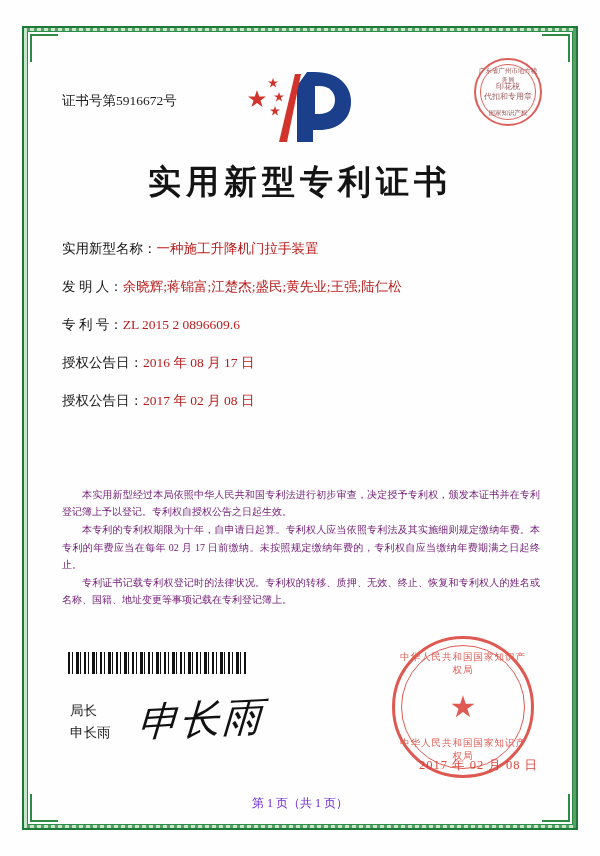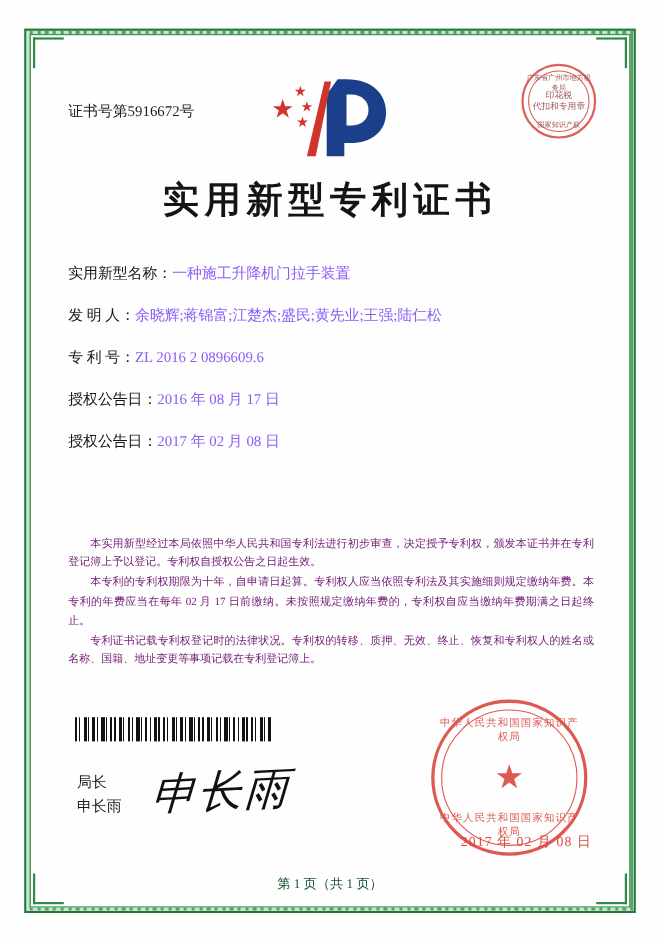--- a/index.html
+++ b/index.html
@@ -140,21 +140,21 @@
   .field-row {
     margin-bottom: 16.5px;
     white-space: nowrap;
   }
   .field-label {
     display: inline-block;
     color: #141414;
   }
   .field-value {
     display: inline;
-    color: #8b5cf6;
+    color: #b91c1c;
   }
 
   .body-text {
     position: absolute;
     left: 62px;
     top: 486px;
     width: 478px;
     font-size: 10px;
     line-height: 1.72;
     text-align: justify;
@@ -246,21 +246,21 @@
     opacity: .9;
     letter-spacing: 1px;
   }
 
   .page-footer {
     position: absolute;
     left: 0; right: 0;
     bottom: 44px;
     text-align: center;
     font-size: 12px;
-    color: #14532d;
+    color: #6d28d9;
   }
 </style>
 </head>
 <body>
 
 <div class="page">
 
   <div class="border-outer"></div>
   <div class="border-pattern"></div>
   <div class="border-inner"></div>
@@ -295,21 +295,21 @@
   <div class="title">实用新型专利证书</div>
 
   <div class="fields">
     <div class="field-row">
       <span class="field-label">实用新型名称：</span><span class="field-value">一种施工升降机门拉手装置</span>
     </div>
     <div class="field-row">
       <span class="field-label">发 明 人：</span><span class="field-value">余晓辉;蒋锦富;江楚杰;盛民;黄先业;王强;陆仁松</span>
     </div>
     <div class="field-row">
-      <span class="field-label">专 利 号：</span><span class="field-value">ZL 2016 2 0896609.6</span>
+      <span class="field-label">专 利 号：</span><span class="field-value">ZL 2015 2 0896609.6</span>
     </div>
     <div class="field-row">
       <span class="field-label">授权公告日：</span><span class="field-value">2016 年 08 月 17 日</span>
     </div>
     <div class="field-row">
       <span class="field-label">授权公告日：</span><span class="field-value">2017 年 02 月 08 日</span>
     </div>
   </div>
 
   <div class="body-text">

